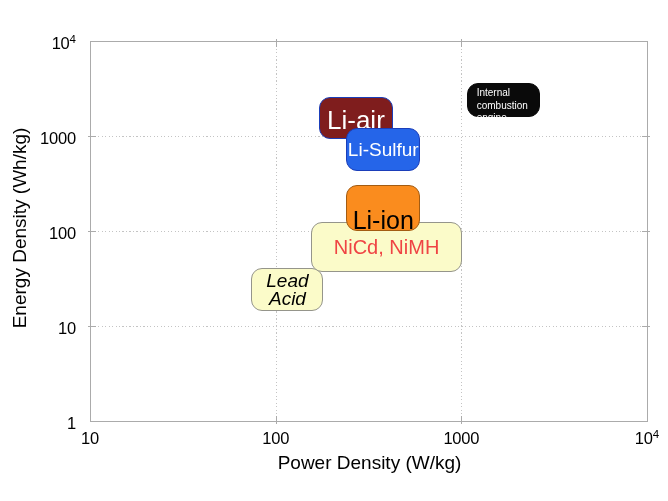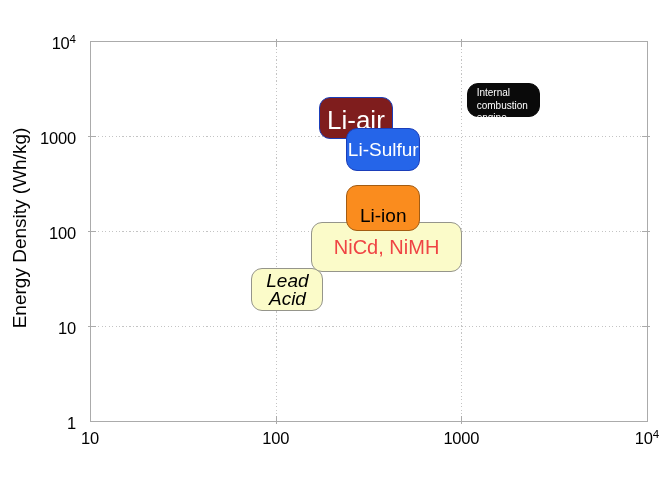--- a/index.html
+++ b/index.html
@@ -117,32 +117,33 @@
       </div>
       <div class="region-box" style="left: 346.3px; top: 128.1px; width: 73.9px; height: 42.7px; background: rgb(37, 101, 233); border-color: rgb(27, 62, 185); color: rgb(255, 255, 255); font-size: 19px; line-height: 19px; padding-left: 0px; padding-top: 0px;">
         <div class="region-label">Li-Sulfur</div>
       </div>
       <div class="region-box" style="left: 251.4px; top: 267.8px; width: 72.1px; height: 43.7px; background: rgb(251, 251, 201); border-color: rgb(149, 149, 139); color: rgb(0, 0, 0); font-size: 19px; line-height: 17.5px; padding-left: 0px; padding-top: 0px; font-style: italic;">
         <div class="region-label">Lead<br>Acid</div>
       </div>
       <div class="region-box" style="left: 311px; top: 221.8px; width: 151.1px; height: 50.2px; background: rgb(251, 251, 201); border-color: rgb(149, 149, 139); color: #ef4444; font-size: 20px; line-height: 20px; padding-left: 0px; padding-top: 0px;">
         <div class="region-label">NiCd, NiMH</div>
       </div>
-      <div class="region-box" style="left: 346.3px; top: 185px; width: 73.9px; height: 45.6px; background: rgb(250, 140, 30); border-color: rgb(163, 92, 18); color: rgb(0, 0, 0); font-size: 19px; line-height: 19px; padding-left: 0px; padding-top: 16px;">
+      <div class="region-box" style="left: 346.3px; top: 185px; width: 73.9px; height: 45.6px; background: rgb(250, 140, 30); border-color: rgb(163, 92, 18); color: rgb(0, 0, 0); font-size: 25px; line-height: 19px; padding-left: 0px; padding-top: 16px; justify-content: flex-end;">
         <div class="region-label">Li-ion</div>
       </div>
       <div class="region-box align-left" style="left: 467.2px; top: 82.9px; width: 72.8px; height: 34px; background: rgb(10, 10, 10); border-color: rgb(10, 10, 10); color: rgb(255, 255, 255); font-size: 10px; line-height: 12.7px; padding-left: 8.5px; padding-top: 3px;">
         <div class="region-label">Internal<br>combustion<br>engine</div>
       </div>
     </div>
   <div id="tick-label-layer">
       <div class="tick-label y" style="left: 0px; width: 76px; top: 411.5px;">1</div>
       <div class="tick-label y" style="left: 0px; width: 76px; top: 316.5px;">10</div>
       <div class="tick-label y" style="left: 0px; width: 76px; top: 221.5px;">100</div>
       <div class="tick-label y" style="left: 0px; width: 76px; top: 126.5px;">1000</div>
       <div class="tick-label y" style="left: 0px; width: 76px; top: 31.5px;"><span>10</span><span class="sup">4</span></div>
       <div class="tick-label x" style="left: 45px; width: 90px; top: 427px;">10</div>
       <div class="tick-label x" style="left: 230.667px; width: 90px; top: 427px;">100</div>
       <div class="tick-label x" style="left: 416.333px; width: 90px; top: 427px;">1000</div>
       <div class="tick-label x" style="left: 602px; width: 90px; top: 427px;"><span>10</span><span class="sup">4</span></div>
     </div>
+  <div class="axis-title x" id="x-axis-title" style="left: 369.5px; top: 452px;">Power Density (W/kg)</div>
   <div class="axis-title y" id="y-axis-title" style="left: 20px; top: 228px;">Energy Density (Wh/kg)</div>
 </div>
 
 </body></html>

